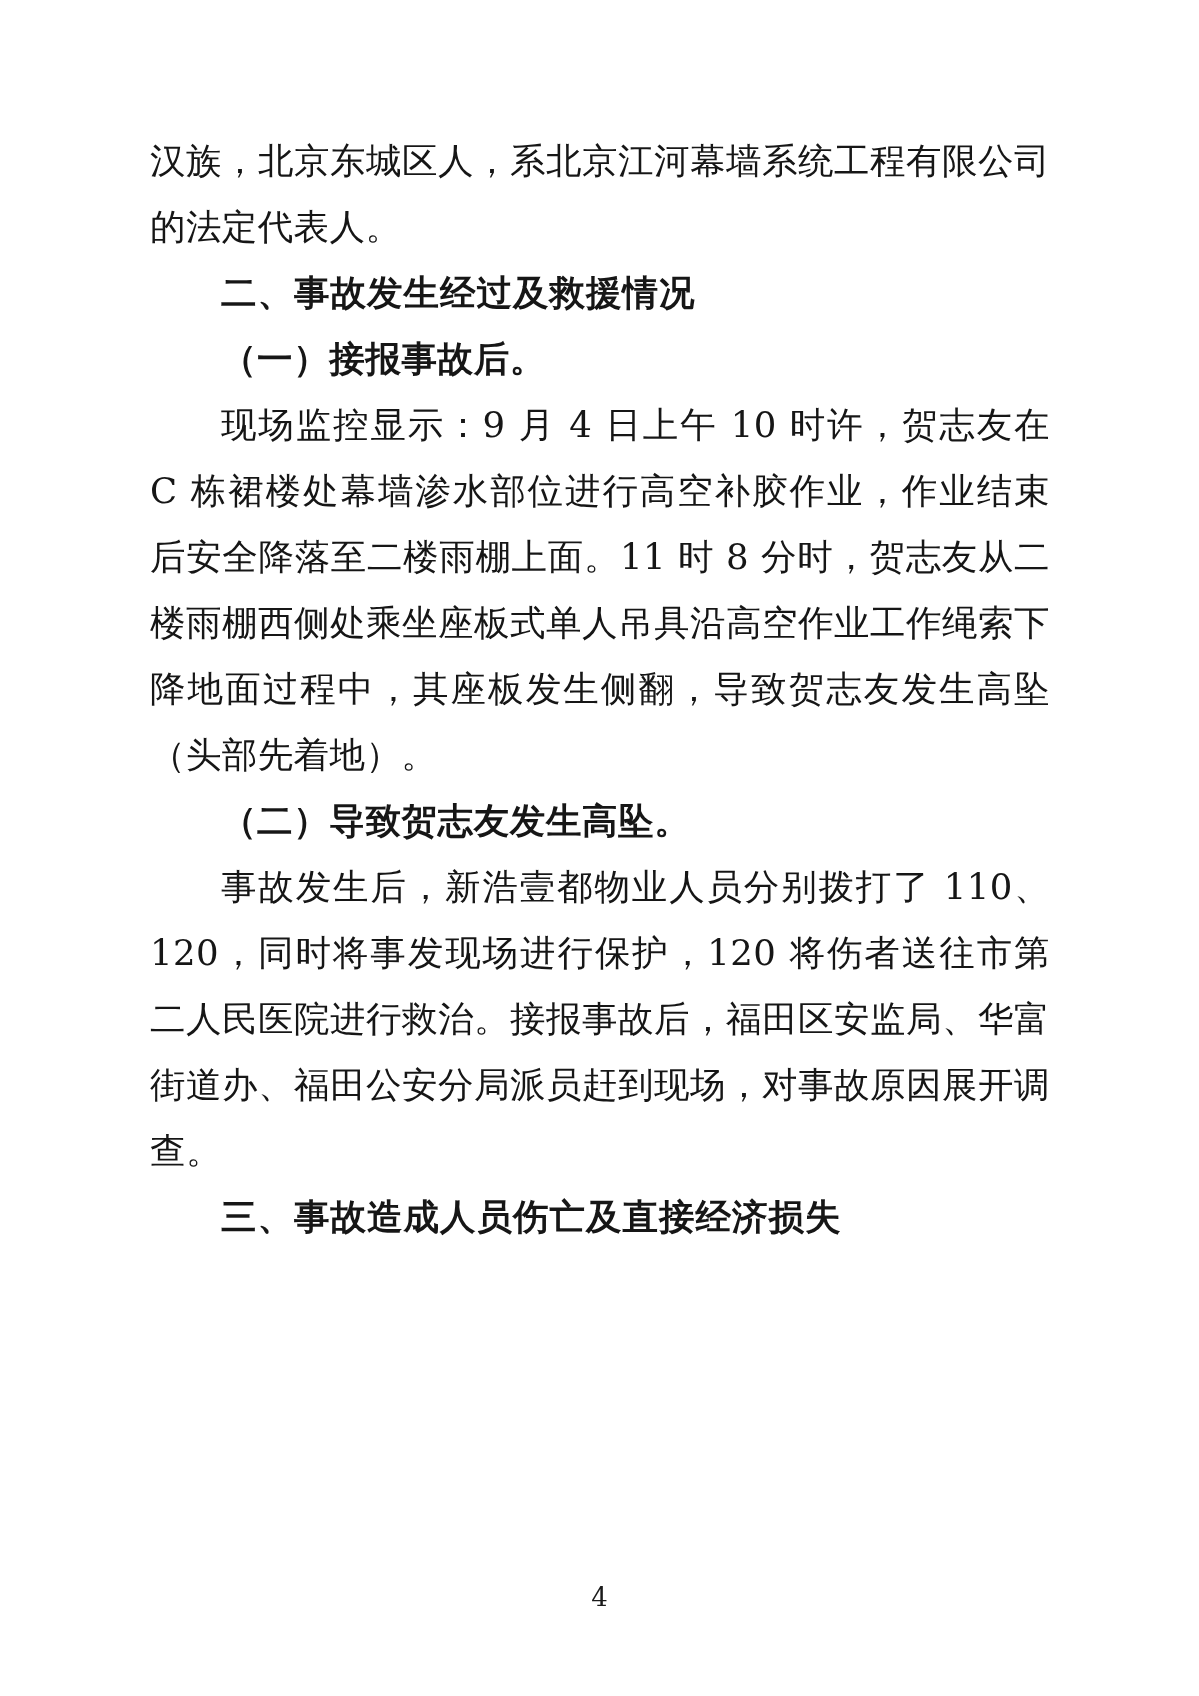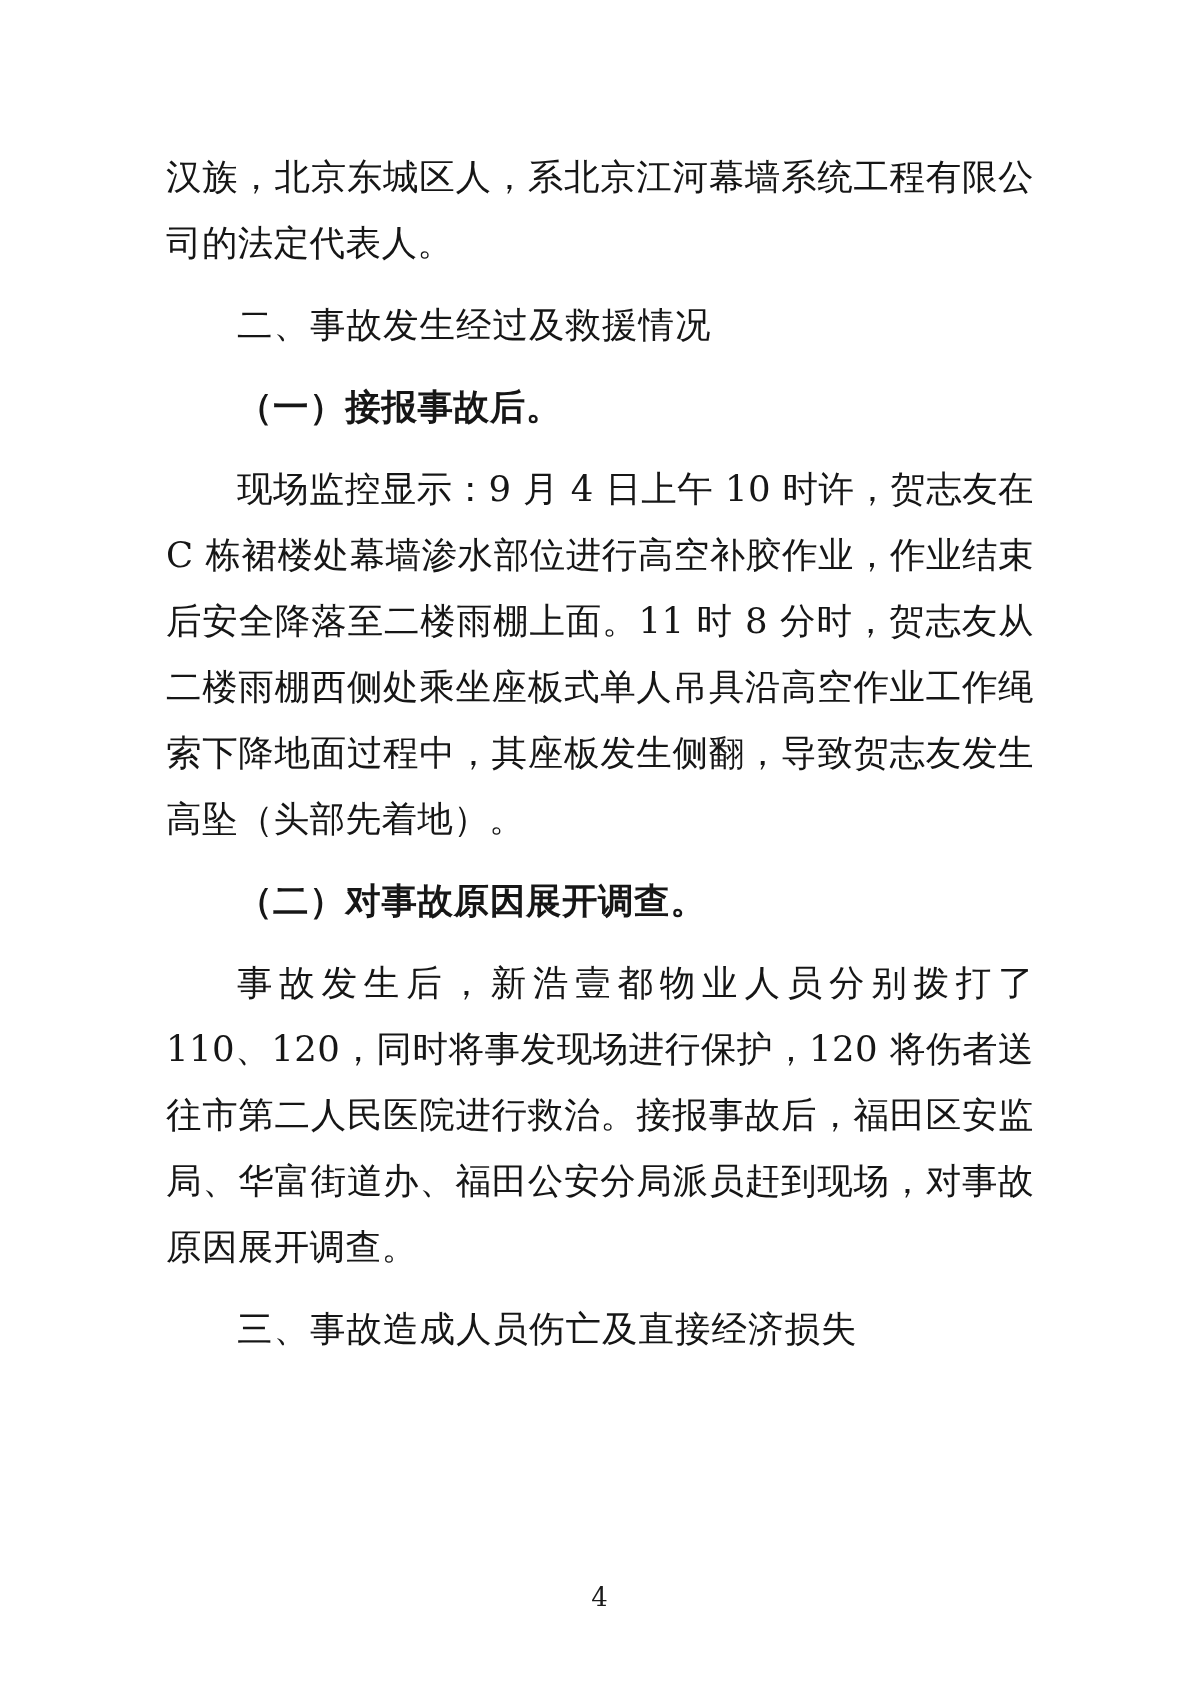--- a/index.html
+++ b/index.html
@@ -17,33 +17,33 @@
     height: 1696px;
     background: #ffffff;
     box-sizing: border-box;
     padding: 128px 150px 0 150px;
     overflow: hidden;
   }
   .doc-body {
     width: 900px;
   }
   p {
-    margin: 16px;
+    margin: 0;
     font-size: 35.5px;
     line-height: 66px;
     letter-spacing: 0.4px;
     text-align: justify;
     text-justify: inter-ideograph;
     color: #161616;
   }
   p.indent {
     text-indent: 2em;
   }
   p.heading {
-    font-weight: normal;
+    font-weight: bold;
     text-indent: 2em;
     letter-spacing: 1px;
   }
   p.subheading {
     font-weight: bold;
     text-indent: 2em;
     letter-spacing: 0.6px;
   }
   .page-number {
     position: absolute;
@@ -64,21 +64,21 @@
 
     <p class="plain">汉族，北京东城区人，系北京江河幕墙系统工程有限公司的法定代表人。</p>
 
     <p class="heading">二、事故发生经过及救援情况</p>
 
     <p class="subheading">（一）接报事故后。</p>
 
 
     <p class="indent">现场监控显示：9 月 4 日上午 10 时许，贺志友在 C 栋裙楼处幕墙渗水部位进行高空补胶作业，作业结束后安全降落至二楼雨棚上面。11 时 8 分时，贺志友从二楼雨棚西侧处乘坐座板式单人吊具沿高空作业工作绳索下降地面过程中，其座板发生侧翻，导致贺志友发生高坠（头部先着地）。</p>
 
-    <p class="subheading">（二）对事故原因展开调查。</p>
+    <p class="subheading">（二）导致贺志友发生高坠。</p>
 
     <p class="indent">事故发生后，新浩壹都物业人员分别拨打了 110、120，同时将事发现场进行保护，120 将伤者送往市第二人民医院进行救治。接报事故后，福田区安监局、华富街道办、福田公安分局派员赶到现场，对事故原因展开调查。</p>
 
     <p class="heading">三、事故造成人员伤亡及直接经济损失</p>
 
   </div>
 
   <div class="page-number">4</div>
 </div>
 

